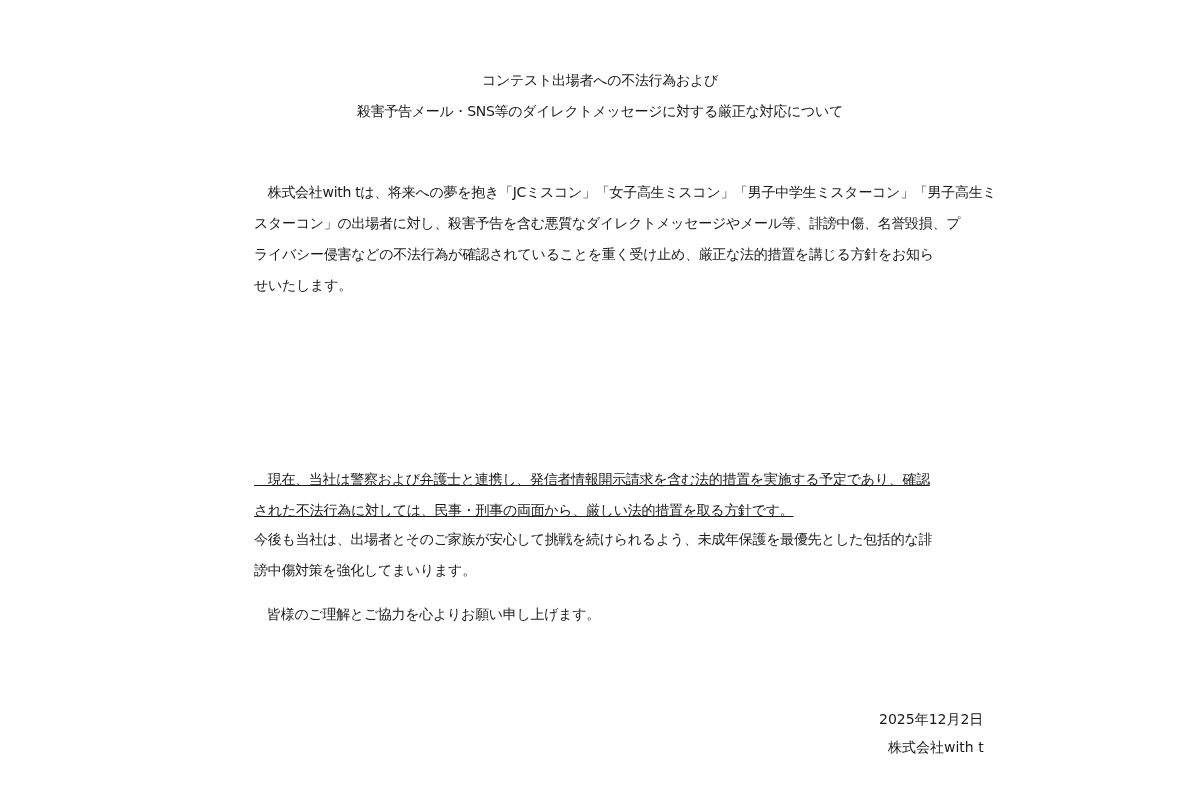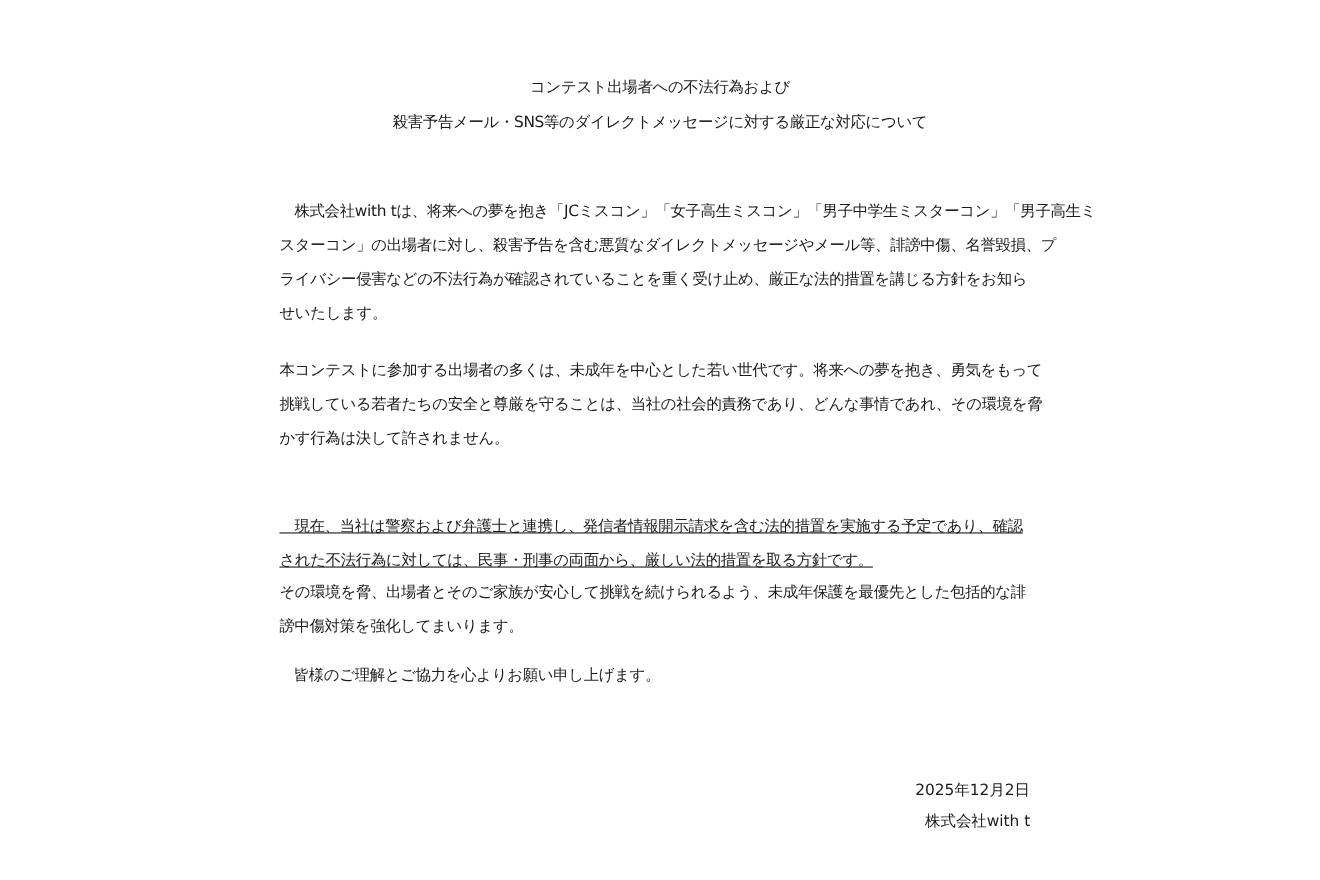--- a/index.html
+++ b/index.html
@@ -50,52 +50,48 @@
     .p1 { top: 177px; }
     .p2 { top: 322px; }
     .p3 { top: 464px; text-decoration: underline; }
     .p4 { top: 524px; }
     .p5 { top: 599px; margin-left: 13px; }
     .sig {
       position: absolute;
       font-size: 14px;
       line-height: 20px;
       white-space: nowrap;
+      margin-left: 47px;
     }
     .sig-date { left: 832px; top: 709px; }
     .sig-company { left: 841px; top: 737px; }
   </style>
 </head>
 <body>
 
 <div class="doc">
 
   <div class="title title-1">コンテスト出場者への不法行為および</div>
   <div class="title title-2">殺害予告メール・SNS等のダイレクトメッセージに対する厳正な対応について</div>
 
   <div class="para p1">
     <span class="line">　株式会社with tは、将来への夢を抱き「JCミスコン」「女子高生ミスコン」「男子中学生ミスターコン」「男子高生ミ</span>
     <span class="line">スターコン」の出場者に対し、殺害予告を含む悪質なダイレクトメッセージやメール等、誹謗中傷、名誉毀損、プ</span>
     <span class="line">ライバシー侵害などの不法行為が確認されていることを重く受け止め、厳正な法的措置を講じる方針をお知ら</span>
     <span class="line">せいたします。</span>
   </div>
 
-  <div class="para p2">
-    <span class="line">本コンテストに参加する出場者の多くは、未成年を中心とした若い世代です。将来への夢を抱き、勇気をもって</span>
-    <span class="line">挑戦している若者たちの安全と尊厳を守ることは、当社の社会的責務であり、どんな事情であれ、その環境を脅</span>
-    <span class="line">かす行為は決して許されません。</span>
-  </div>
 
   <div class="para p3">
     <span class="line">　現在、当社は警察および弁護士と連携し、発信者情報開示請求を含む法的措置を実施する予定であり、確認</span>
     <span class="line">された不法行為に対しては、民事・刑事の両面から、厳しい法的措置を取る方針です。</span>
   </div>
 
   <div class="para p4">
-    <span class="line">その環境を脅、出場者とそのご家族が安心して挑戦を続けられるよう、未成年保護を最優先とした包括的な誹</span>
+    <span class="line">今後も当社は、出場者とそのご家族が安心して挑戦を続けられるよう、未成年保護を最優先とした包括的な誹</span>
     <span class="line">謗中傷対策を強化してまいります。</span>
   </div>
 
   <div class="para p5">
     <span class="line">皆様のご理解とご協力を心よりお願い申し上げます。</span>
   </div>
 
   <div class="sig sig-date">2025年12月2日</div>
   <div class="sig sig-company">株式会社with t</div>
 

